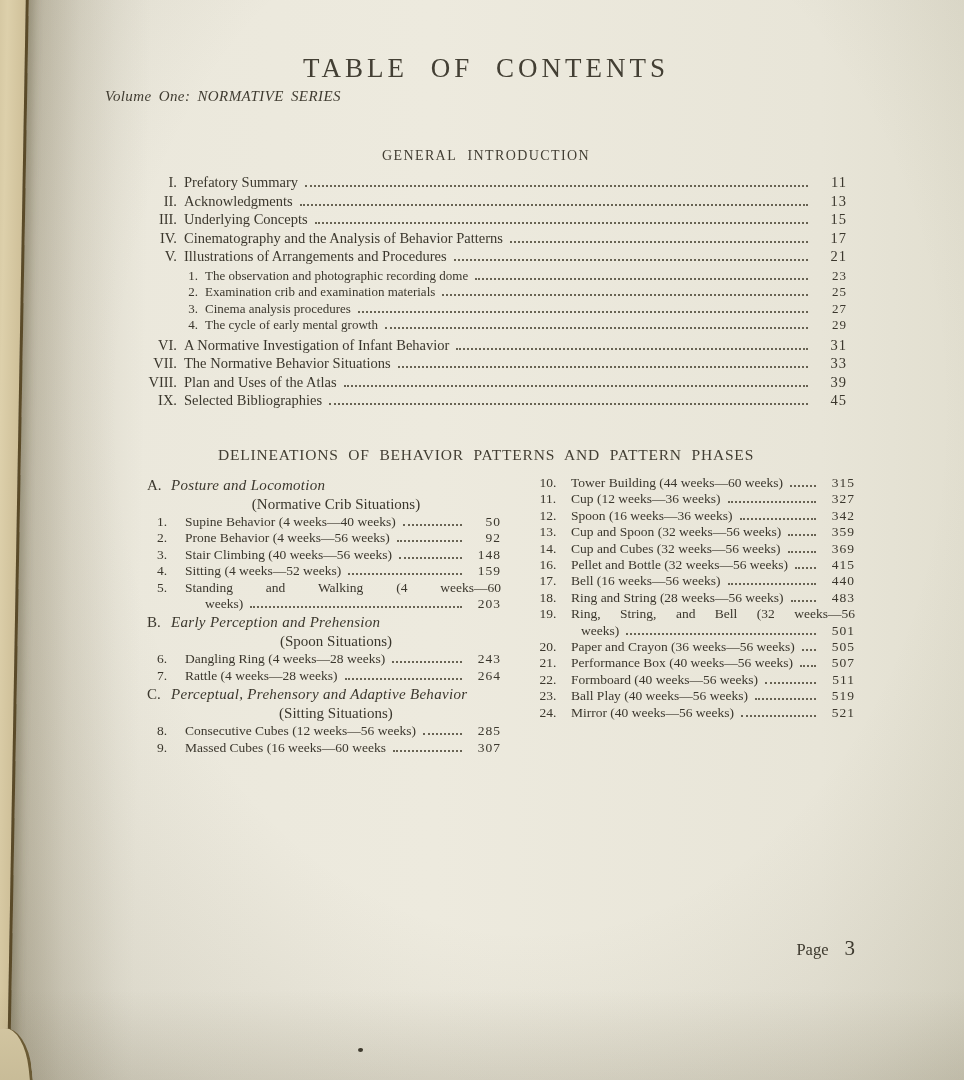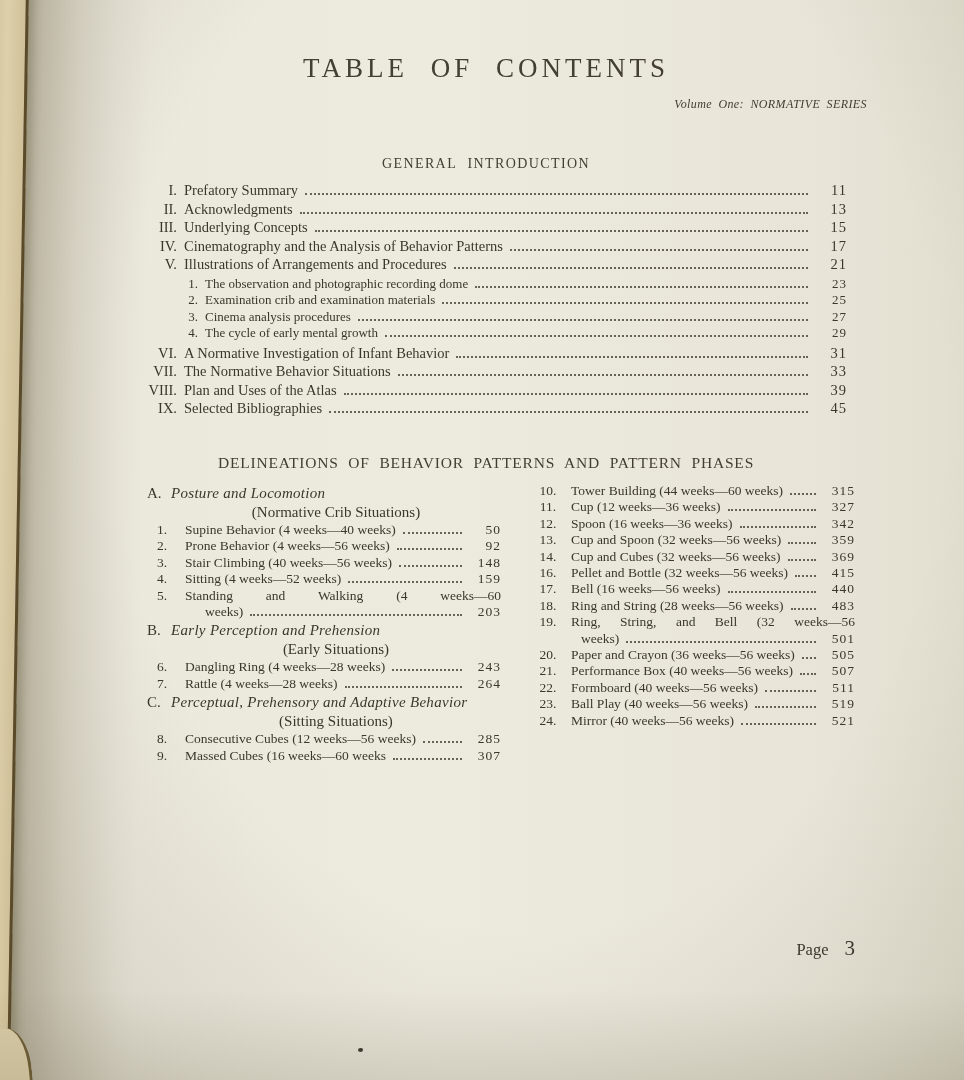--- a/index.html
+++ b/index.html
@@ -43,21 +43,21 @@
   }
   .speck{position:absolute;left:358px;top:1048px;width:5px;height:4px;background:#3e3a2e;border-radius:50% 40% 50% 50%;}
 
   .content{position:absolute;left:105px;top:42px;width:762px;}
 
   .toc-title{
     text-align:center;font-size:27px;line-height:32px;margin-top:10px;
     letter-spacing:4px;word-spacing:12px;color:#433f34;
   }
   .toc-subtitle{
-    text-align:right;font-style:italic;font-size:12px;line-height:20px;margin-top:10px;
+    text-align:left;font-style:italic;font-size:15px;line-height:20px;margin-top:2px;
     letter-spacing:0.4px;word-spacing:3px;color:#403c31;
   }
   .gi-heading{
     text-align:center;font-size:14px;line-height:20px;margin-top:40px;
     letter-spacing:1.4px;word-spacing:6px;color:#423e33;
   }
   .gi-list{margin-top:7px;padding-right:20px;}
   .row{display:flex;align-items:baseline;}
   .gi-row{font-size:14.5px;line-height:18.6px;}
   .gi-row .num{width:72px;text-align:right;padding-right:7px;flex:none;}
@@ -230,21 +230,21 @@
               <span class="t">weeks)</span>
               <span class="leader"></span>
               <span class="pg">203</span>
             </div>
         </div>
 
         <div class="sec-head">
             <span class="letter">B.</span>
             <span class="sec-title">Early Perception and Prehension</span>
           </div>
-        <div class="sec-sub">(Early Situations)</div>
+        <div class="sec-sub">(Spoon Situations)</div>
         <div class="row item">
             <span class="num">6.</span>
             <span class="t">Dangling Ring (4 weeks—28 weeks)</span>
             <span class="leader"></span>
             <span class="pg">243</span>
           </div>
         <div class="row item">
             <span class="num">7.</span>
             <span class="t">Rattle (4 weeks—28 weeks)</span>
             <span class="leader"></span>

